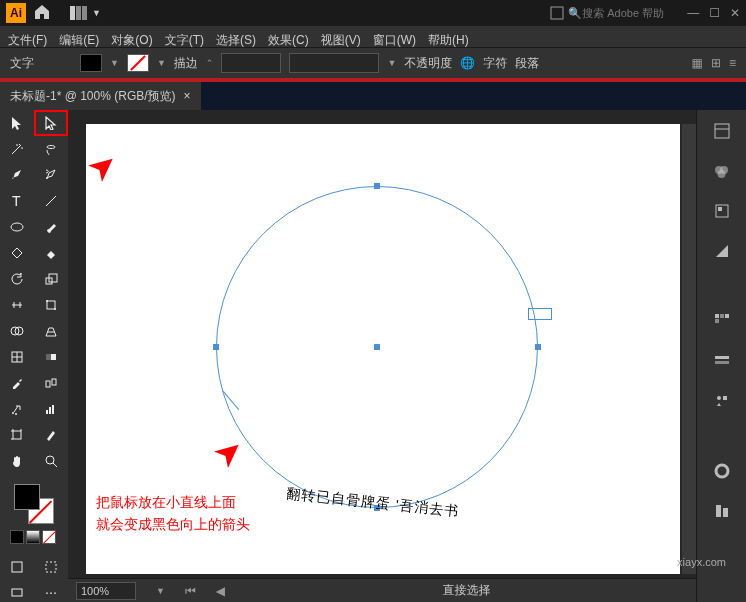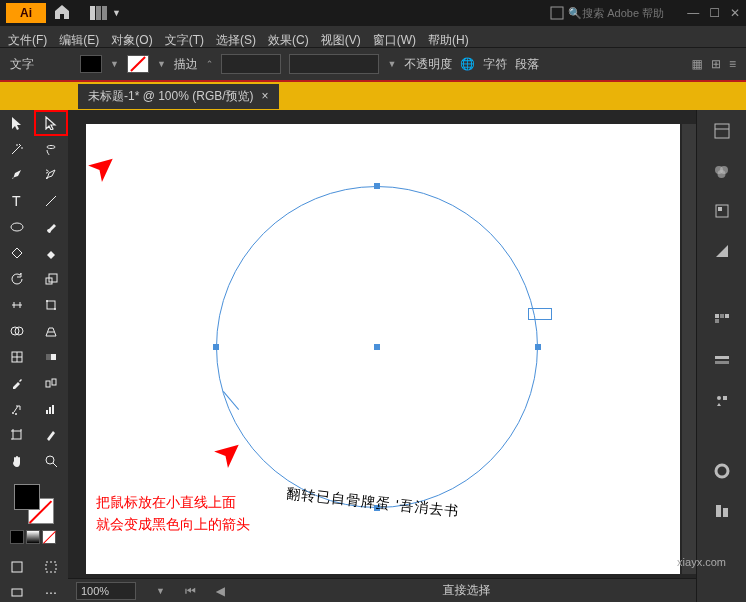--- a/index.html
+++ b/index.html
@@ -1,34 +1,34 @@
 <!DOCTYPE html>
 <html><head>
 <meta charset="utf-8">
 <style>
 * { margin: 0; padding: 0; box-sizing: border-box; font-family: "Microsoft YaHei", sans-serif; }
 body { width: 746px; height: 602px; background: #323232; color: #ccc; font-size: 12px; overflow: hidden; position: relative; }
 .titlebar { height: 26px; background: #1a1a1a; display: flex; align-items: center; padding: 0 6px; }
-.ai-logo { width: 40px; height: 20px; background: #ff9a00; color: #330000; font-weight: bold; text-align: center; line-height: 20px; font-size: 12px; margin-right: 8px; }
+.ai-logo { width: 20px; height: 20px; background: #ff9a00; color: #330000; font-weight: bold; text-align: center; line-height: 20px; font-size: 12px; margin-right: 8px; }
 .home-icon { color: #ccc; margin-right: 20px; }
 .titlebar-tabs { color: #ccc; display:flex; align-items:center; gap:4px; }
 .spacer { flex: 1; }
 .search-box { display: flex; align-items: center; color: #999; font-size: 11px; }
 .search-box input { background: transparent; border: none; color: #999; width: 90px; font-size: 11px; }
 .win-controls { display: flex; gap: 10px; margin-left: 15px; color: #999; }
 .menubar { height: 22px; background: #323232; display: flex; align-items: center; padding: 0 8px; gap: 12px; border-bottom: 1px solid #1a1a1a; }
 .menubar span { color: #ccc; font-size: 12px; margin-top: 8px; }
-.controlbar { height: 34px; background: #323232; display: flex; align-items: center; padding: 0 10px; gap: 8px; border-bottom: 2px solid #b91c1c; }
+.controlbar { height: 34px; background: #323232; display: flex; align-items: center; padding: 0 10px; gap: 8px; border-bottom: 4px solid #b91c1c; }
 .cb-label { color: #ccc; font-size: 12px; }
 .swatch { width: 22px; height: 18px; border: 1px solid #555; display: inline-block; }
 .swatch.black { background: #000; }
 .swatch.none { background: #fff; position: relative; }
 .swatch.none::after { content:""; position:absolute; width:100%; height:2px; background:red; top:50%; left:0; transform: translateY(-50%) rotate(-45deg); }
 .cb-input { background: #262626; border: 1px solid #555; color: #ccc; width: 60px; height: 20px; font-size: 11px; padding: 0 4px; }
-.doctab-bar { height: 28px; background: #eab308; display: flex; align-items: center; padding-left: 78px; }
+.doctab-bar { height: 28px; background: #0f172a; display: flex; }
 .doctab { background: #323232; padding: 4px 10px; display: flex; align-items: center; gap: 8px; font-size: 12px; }
 .doctab .close { color: #ccc; }
 .workspace { display: flex; height: 492px; }
 .left-tools { width: 68px; background: #323232; display: flex; flex-direction: column; }
 .tool-grid { display: grid; grid-template-columns: 1fr 1fr; }
 .tool { width: 34px; height: 26px; display: flex; align-items: center; justify-content: center; color: #eee; position: relative; }
 .tool.highlight { border: 2px solid red; }
 .color-swatches { padding: 4px; }
 .fg-bg { position: relative; width: 40px; height: 40px; margin: 6px auto; }
 .fg-sw { position: absolute; width: 26px; height: 26px; background: #000; border: 1px solid #888; top: 0; left: 0; }

